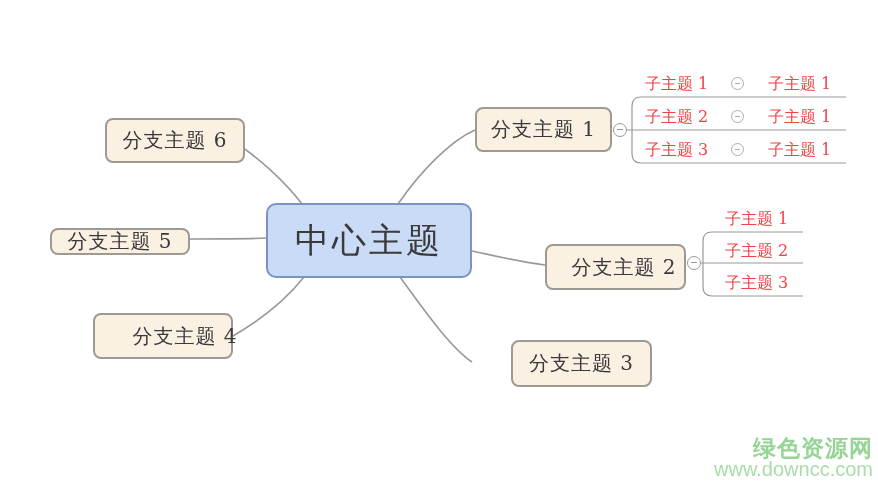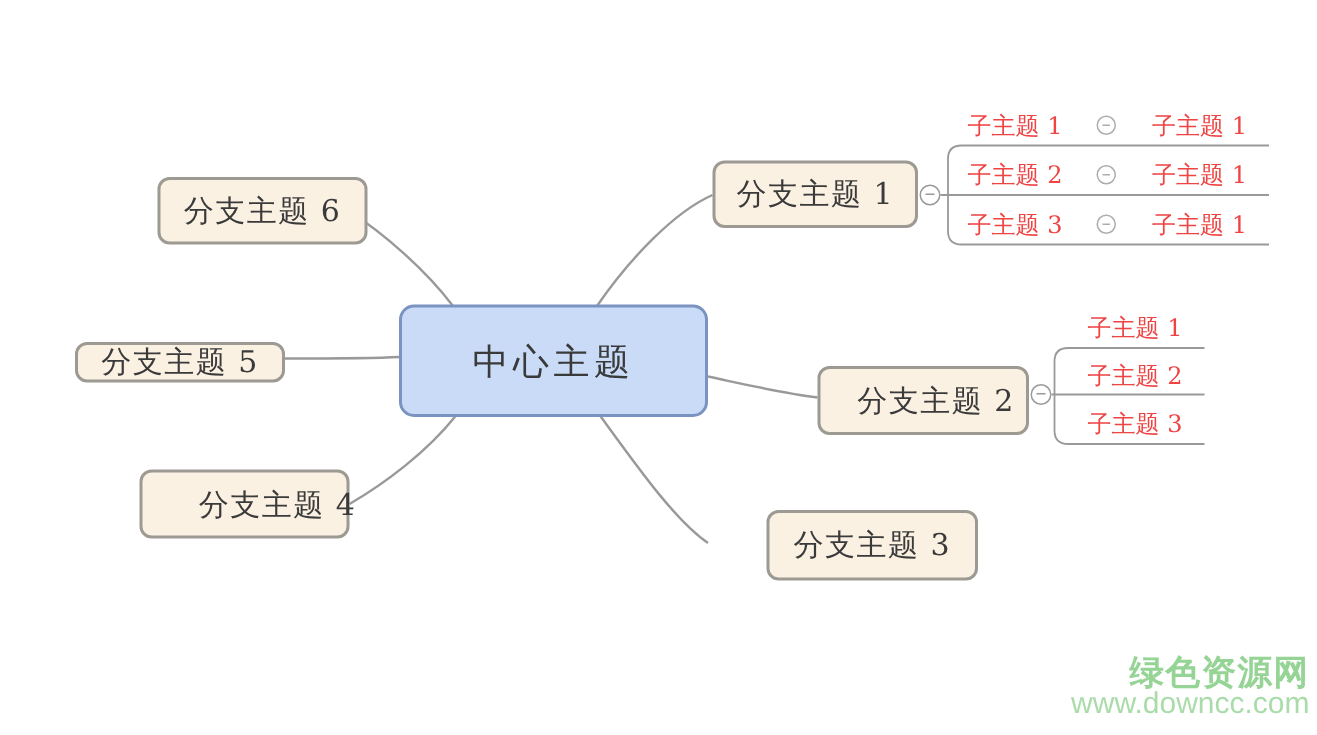--- a/index.html
+++ b/index.html
@@ -7,21 +7,21 @@
     position:relative;width:878px;height:490px;background:#fff;overflow:hidden;
     font-family:"DejaVu Serif","Liberation Serif",serif;color:#3a3a3a;
   }
   .lines{position:absolute;left:0;top:0;width:878px;height:490px;}
   .topic{
     position:absolute;box-sizing:border-box;display:flex;align-items:center;justify-content:center;
     white-space:nowrap;
   }
   .central{
     background:var(--central_fill);border:2px solid var(--central_border);
-    border-radius:10px;font-size:24px;letter-spacing:3px;
+    border-radius:10px;font-size:34px;letter-spacing:3px;
     left:266px;top:203px;width:206px;height:75px;
   }
   .branch{
     background:var(--branch_fill);border:2px solid var(--branch_border);
     border-radius:8px;font-size:20px;letter-spacing:1px;
   }
   .b1{left:475px;top:107px;width:137px;height:45px;}
   .b2{left:545px;top:244px;width:141px;height:46px;padding-left:17px;}
   .b3{left:472px;top:340px;width:141px;height:47px;margin-left:39px;}
   .b4{left:93px; top:313px;width:140px;height:46px;padding-left:44px;}

